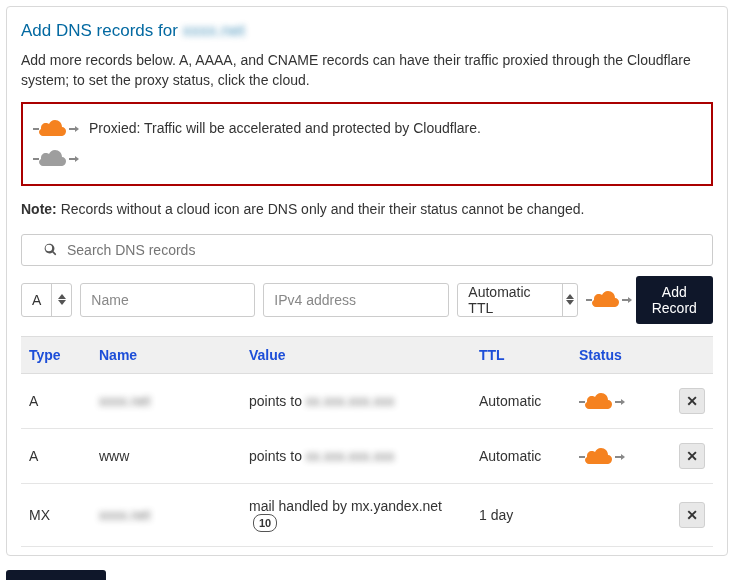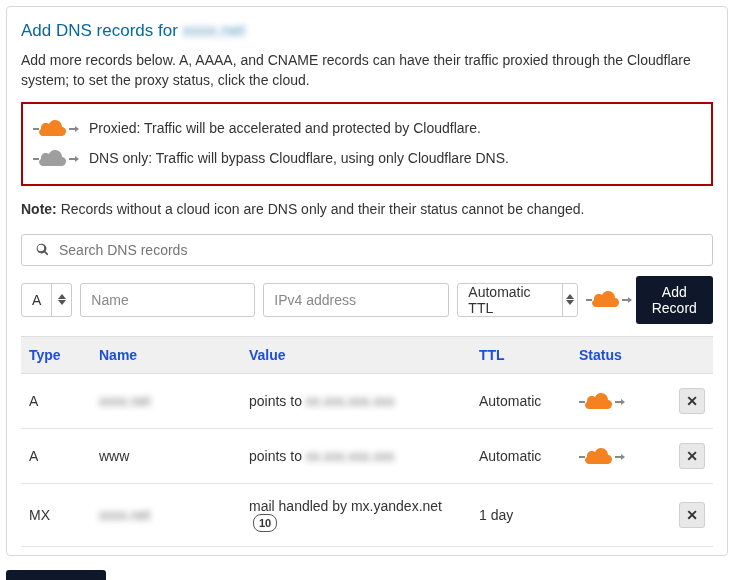--- a/index.html
+++ b/index.html
@@ -36,21 +36,21 @@
     padding: 6px 0;
   }
   .legend-text { color:#333; }
   .note { margin-bottom: 14px; line-height:1.4; }
   .note b { font-weight:700;margin-top:20px; }
   .search-row {
     border: 1px solid #ccc;
     border-radius: 3px;
     display:flex;
     align-items:center;
-    padding: 6px 14px;
+    padding: 6px 22px;
     margin-bottom: 10px;
   }
   .search-row input {
     border:none; outline:none; flex:1; font-size:14px;
   }
   .search-icon { width:13px; height:13px; margin-right:8px; fill:#555; }
   .controls-row {
     display:flex;
     gap: 8px;
     align-items:center;
@@ -173,21 +173,20 @@
       <span class="legend-text">Proxied: Traffic will be accelerated and protected by Cloudflare.</span>
     </div>
     <div class="legend-row">
       <span class="cloud-wrap">
         <span class="arrow left"></span>
         <svg class="cloud-svg" width="30" height="18" viewBox="0 0 30 18">
             <path fill="#9e9e9e" d="M23 7c0-4-3-7-7-7-3 0-5 2-6 4-1-1-2-1-3-1-3 0-5 2-5 5 0 .3 0 .6.1.9C.9 9.5 0 10.7 0 12c0 2 2 4 4 4h18c3 0 5-2 5-5 0-2-2-4-4-4z"></path>
           </svg>
         <span class="arrow right"></span>
       </span>
-      <span class="legend-text">DNS only: Traffic will bypass Cloudflare, using only Cloudflare DNS.</span>
     </div>
   </div>
 
   <div class="note">
     <b>Note:</b><span> Records without a cloud icon are DNS only and their their status cannot be changed.</span>
   </div>
 
   <div class="search-row">
     <svg class="search-icon" viewBox="0 0 16 16">
         <path d="M11.7 10.3a6 6 0 1 0-1.4 1.4l3 3a1 1 0 0 0 1.4-1.4l-3-3zM6 10a4 4 0 1 1 0-8 4 4 0 0 1 0 8z"></path>

